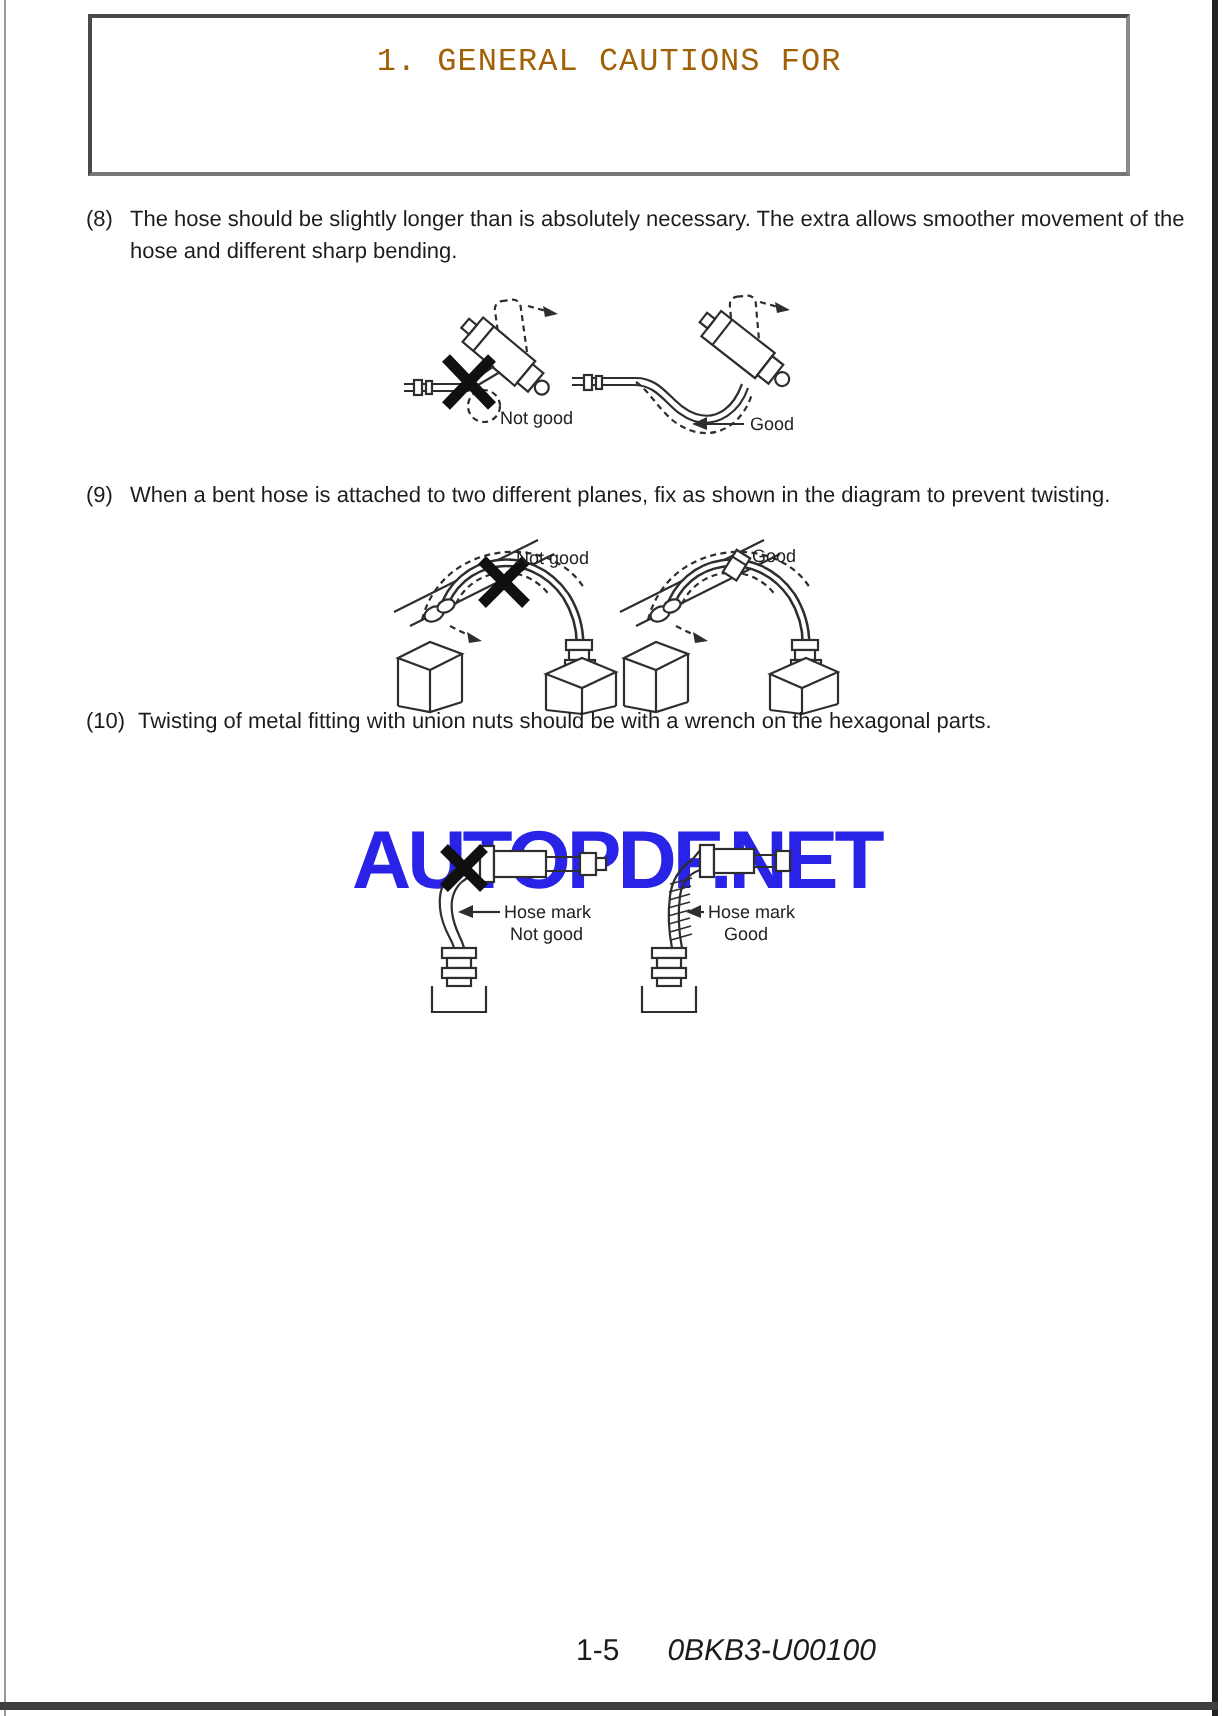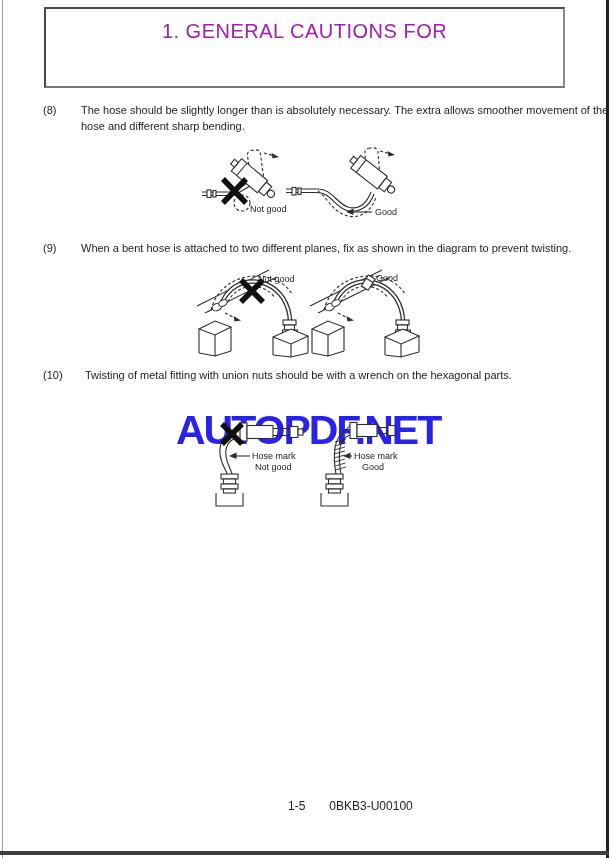--- a/index.html
+++ b/index.html
@@ -7,43 +7,43 @@
        font-family:"Liberation Sans",sans-serif;color:#1c1c1c;}
   .page{position:relative;width:611px;height:858px;background:#fff;}
 
   .edge-left{position:absolute;left:2px;top:0;width:1px;height:858px;background:#9a9a9a;}
   .edge-right{position:absolute;left:606px;top:0;width:3px;height:858px;background:#222;}
   .edge-bottom{position:absolute;left:0;top:851px;width:609px;height:4px;background:#3f3f3f;}
 
   .title-box{position:absolute;left:44px;top:7px;width:517px;height:67px;
              border:2px solid #4a4a4a;border-right-color:#8a8a8a;border-bottom-color:#777;
              text-align:center;padding-top:10px;box-sizing:content-box;}
-  .title-line{font-family:Liberation Sans, sans-serif;font-size:20px;line-height:24px;
-              letter-spacing:0.5px;color:#a21caf;white-space:nowrap;}
+  .title-line{font-family:Liberation Mono, monospace;font-size:16px;line-height:24px;
+              letter-spacing:0.5px;color:#a16207;white-space:nowrap;}
 
   .item{position:absolute;display:flex;font-size:11px;line-height:15.5px;}
   .item .num{width:22px;flex-shrink:0;}
   .item.wide-num .num{width:26px;}
-  .item .line{white-space:nowrap;margin-left:16px;}
+  .item .line{white-space:nowrap;}
   .item .line:empty{display:none;}
 
   .diag{position:absolute;}
   .diag text{font-family:"Liberation Sans",sans-serif;font-size:9px;fill:#222;}
   .dash{stroke-dasharray:3 2.2;}
   .w{fill:#fff;}
   .xmark{stroke:#101010;stroke-width:5.5;fill:none;}
   .ah{fill:#2e2e2e;stroke:none;}
 
   .watermark{position:absolute;left:176px;top:409px;width:258px;height:42px;
              font-weight:bold;font-size:41px;line-height:42px;letter-spacing:-2px;
              text-align:center;white-space:nowrap;z-index:1;}
   .diag.over{z-index:2;}
 
-  .footer{position:absolute;left:288px;top:799px;display:flex;gap:24px;font-size:12px;}
-  .footer .code{}
+  .footer{position:absolute;left:288px;top:817px;display:flex;gap:24px;font-size:15px;}
+  .footer .code{font-style:italic;}
 </style>
 </head>
 <body>
 
 <div class="page">
 
   <div class="edge-left"></div>
   <div class="edge-right"></div>
   <div class="edge-bottom"></div>
 
@@ -160,21 +160,21 @@
         <path class="w" d="M190,71 L208,63 L224,70 L206,78 Z"></path>
         <path d="M190,71 V89 M206,78 V91 M224,70 V86 M190,89 L206,91 L224,86"></path>
         <path class="w" d="M117,63 L133,55 L149,61 L133,69 Z"></path>
         <path d="M117,63 V87 M133,69 V90 M149,61 V85 M117,87 L133,90 L149,85"></path>
       </g>
     </g>
     <text x="63" y="16">Not good</text>
     <text x="181" y="15">Good</text>
   </svg>
 
-  <div class="item wide-num" style="left:43px;top:368px;">
+  <div class="item wide-num" style="left:43px;top:354px;">
     <span class="num">(10)</span>
     <div>
       <div class="line">Twisting of metal fitting with union nuts should be with a wrench on the hexagonal parts.</div>
     </div>
   </div>
 
   <div class="watermark" style="color: rgb(40, 35, 230);">AUTOPDF.NET</div>
 
   <svg class="diag over" style="left:195px;top:412px;" width="220" height="95" viewBox="0 0 220 95">
     <g stroke="#2e2e2e" stroke-width="1.1" fill="none">

